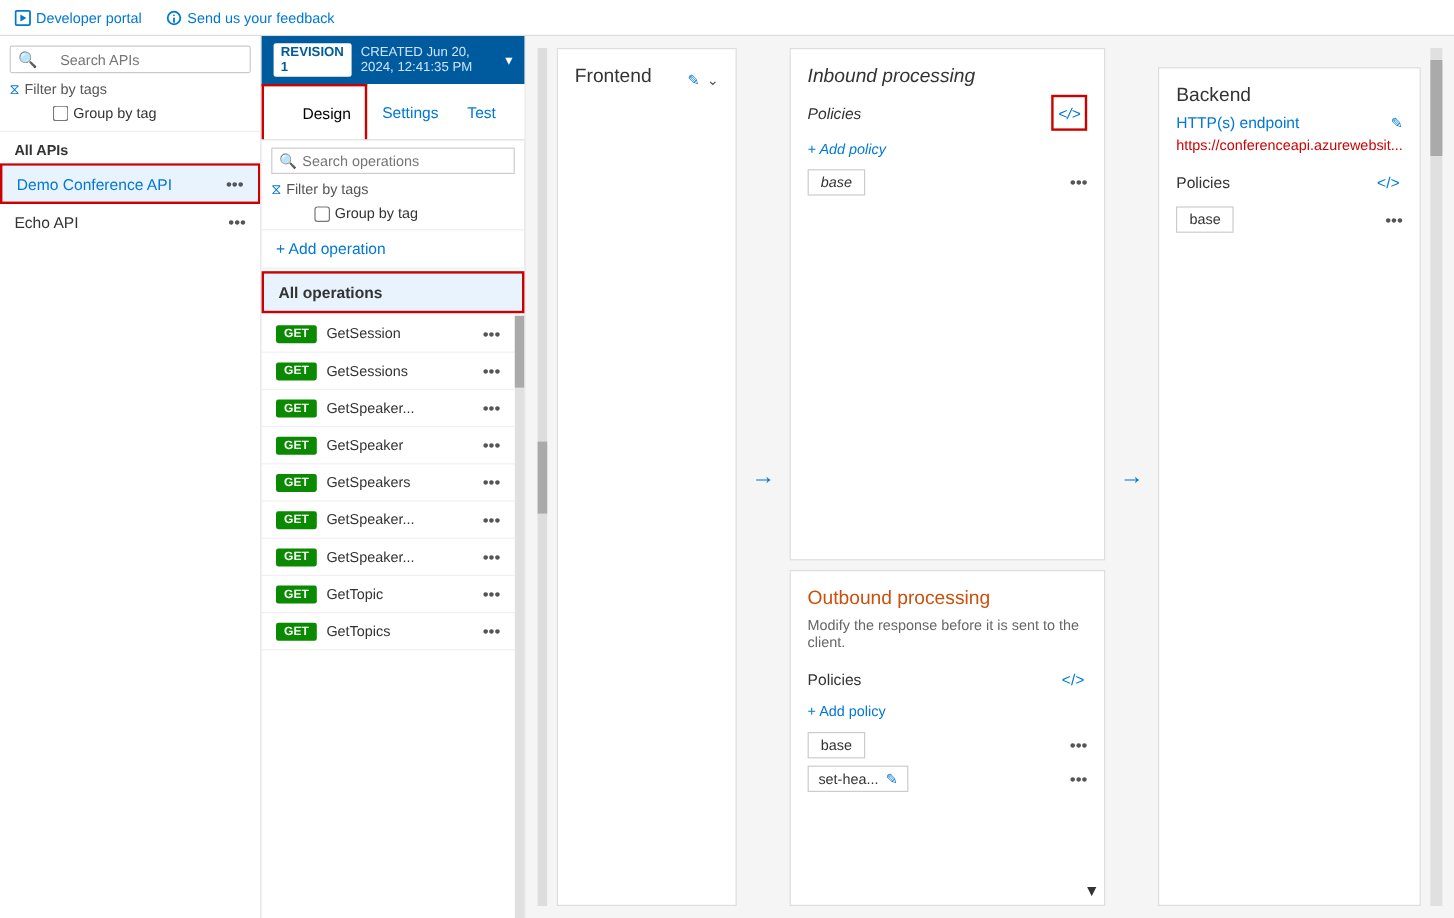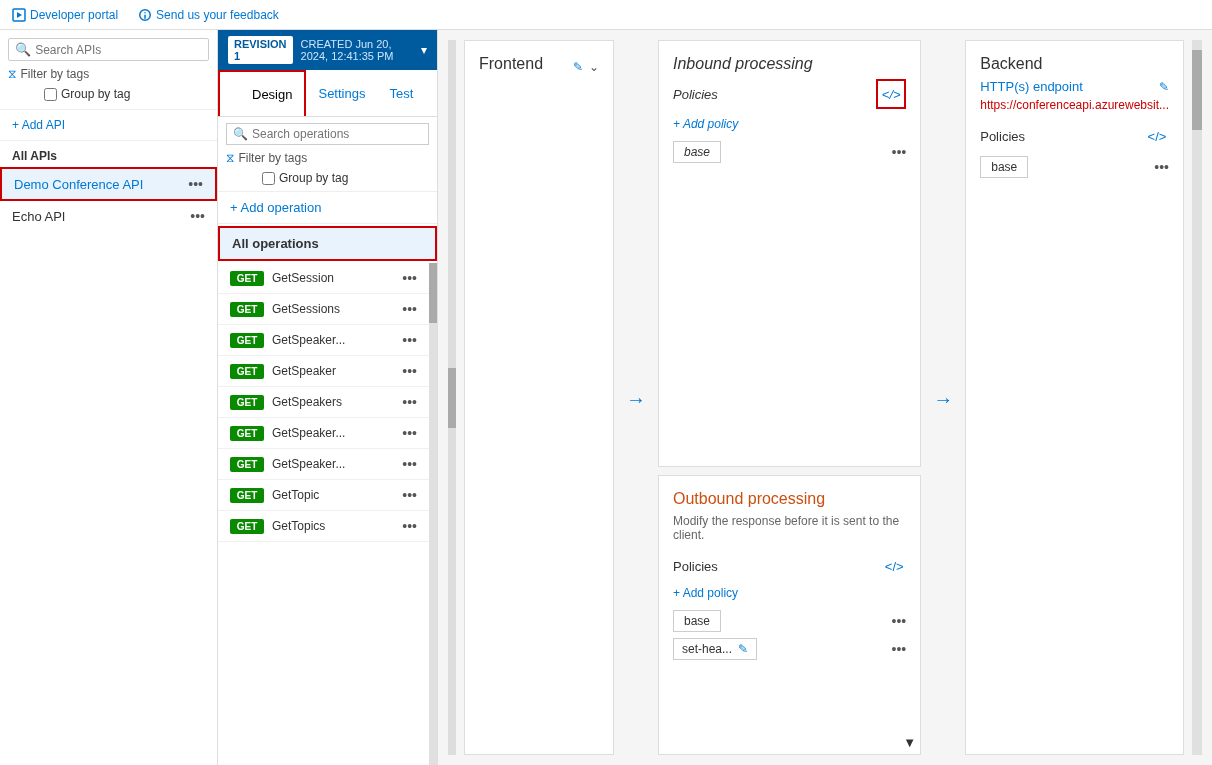--- a/index.html
+++ b/index.html
@@ -44,20 +44,21 @@
       padding: 3px 6px;
       background: #fff;
       margin-bottom: 4px;
     }
     .search-box input {
       border: none;
       outline: none;
       font-size: 12px;
       width: 100%;
       color: #555;
+      margin-left: 15px;
     }
     .filter-row {
       display: flex;
       align-items: center;
       gap: 4px;
       padding: 2px 0;
       font-size: 12px;
       color: #555;
     }
     .group-row {
@@ -359,20 +360,21 @@
     }
 
     
     .backend-panel {
       background: #fff;
       border: 1px solid #ddd;
       display: flex;
       flex-direction: column;
       padding: 14px;
       min-width: 200px;
+      margin-top: 16px;
     }
     .backend-link {
       color: #c00;
       font-size: 12px;
       margin-bottom: 12px;
       cursor: pointer;
     }
 
     .inbound-outbound-col {
       display: flex;
@@ -456,21 +458,20 @@
       </div>
       <div class="filter-row">
         <span style="color:#0078d4;">⧖</span>
         <span>Filter by tags</span>
       </div>
       <div class="group-row">
         <input type="checkbox" style="">
         <span>Group by tag</span>
       </div>
     </div>
-    <div class="add-api-btn">+ Add API</div>
     <div class="all-apis-label">All APIs</div>
     <div class="api-list">
       <div class="api-item selected">
         <span>Demo Conference API</span>
         <span class="dots">•••</span>
       </div>
       <div class="api-item">
         <span>Echo API</span>
         <span class="dots">•••</span>
       </div>

